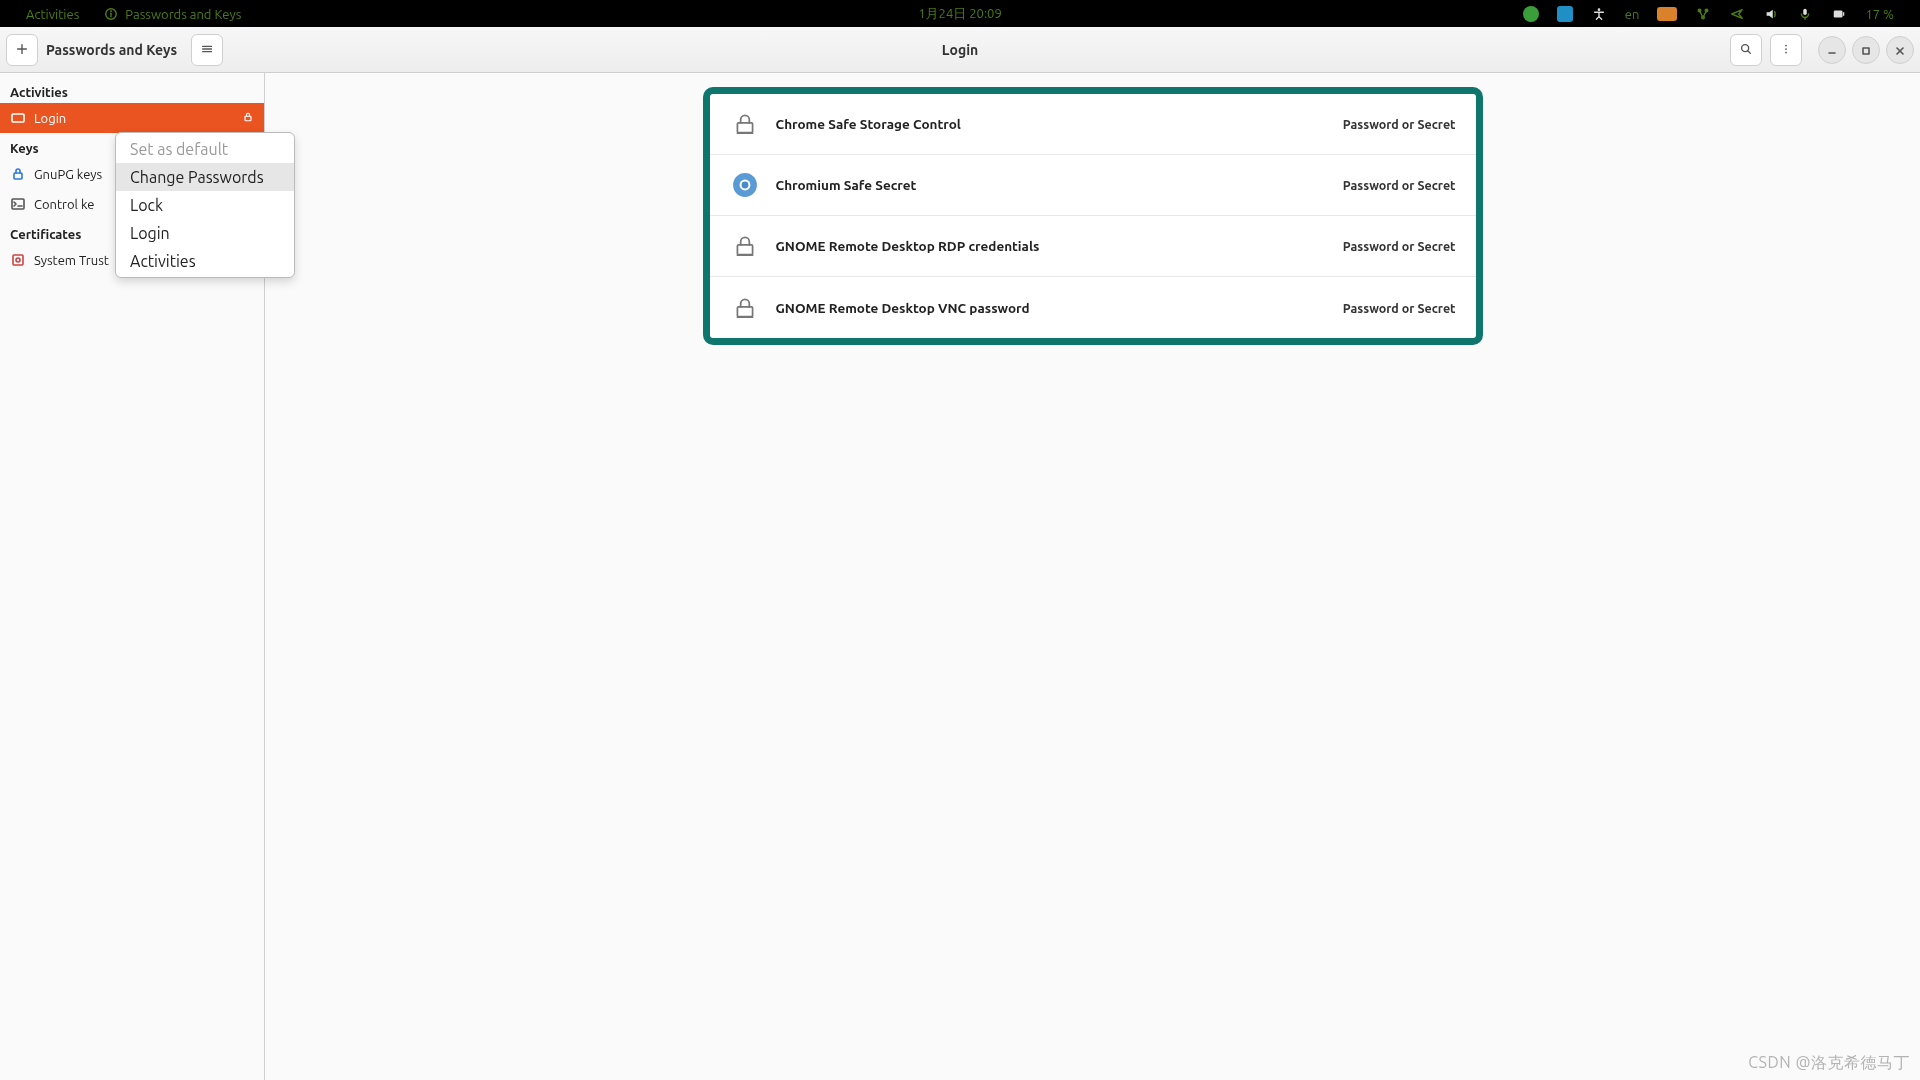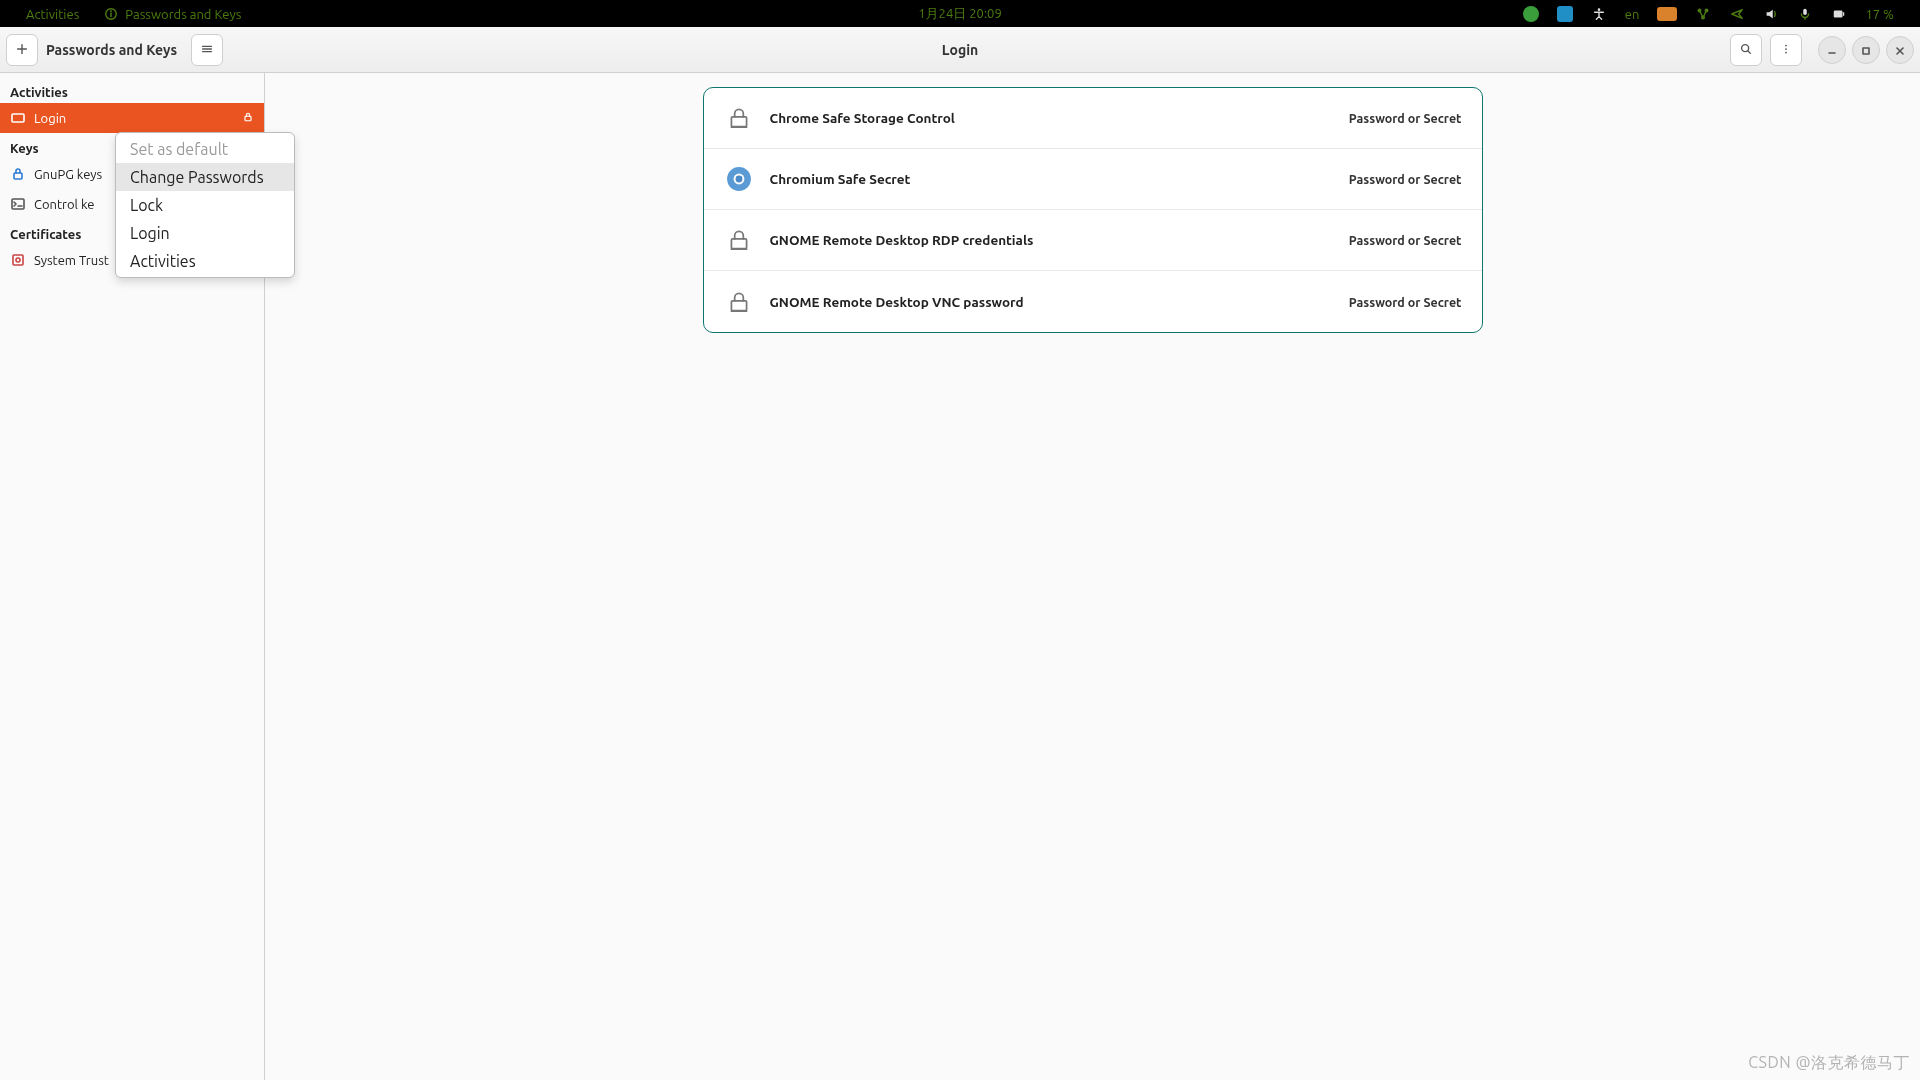--- a/index.html
+++ b/index.html
@@ -41,21 +41,21 @@
 .side-icon { width: 16px; height: 16px; display:inline-flex; align-items:center; justify-content:center; }
 
 
 .context-menu { position: absolute; top: 132px; left: 115px; width: 180px; background: #fff; border: 1px solid #bbb; border-radius: 6px; box-shadow: 0 4px 10px rgba(0,0,0,.15); padding: 2px 0; z-index: 50; }
 .context-item { font-size: 16px; padding: 5px 14px; color: #222; cursor: pointer; }
 .context-item.disabled { color: #9a9a9a; cursor: default; }
 .context-item.hover { background: #e6e6e6; }
 
 
 .main { flex: 1; background: #fafafa; padding-top: 14px; display: flex; flex-direction: column; align-items: center; }
-.item-list { width: 780px; border: 1px solid #0f766e; border-radius: 10px; background: #fff; overflow: hidden; }
+.item-list { width: 780px; border: 7px solid #0f766e; border-radius: 10px; background: #fff; overflow: hidden; }
 .item-row { height: 61px; display: flex; align-items: center; padding: 0 20px; border-bottom: 1px solid #e8e8e8; cursor:pointer; }
 .item-row:last-child { border-bottom: none; }
 .item-icon { width: 30px; height: 30px; margin-right: 16px; display:flex; align-items:center; justify-content:center; }
 .item-name { font-size: 13.5px; font-weight: 600; color: #222; }
 .item-type { margin-left: auto; font-size: 12.5px; font-weight: 600; color: #333; }
 
 
 .watermark { position: fixed; right: 10px; bottom: 6px; font-size: 16px; color: rgba(120,120,120,.55); letter-spacing: .5px; }
 
 

